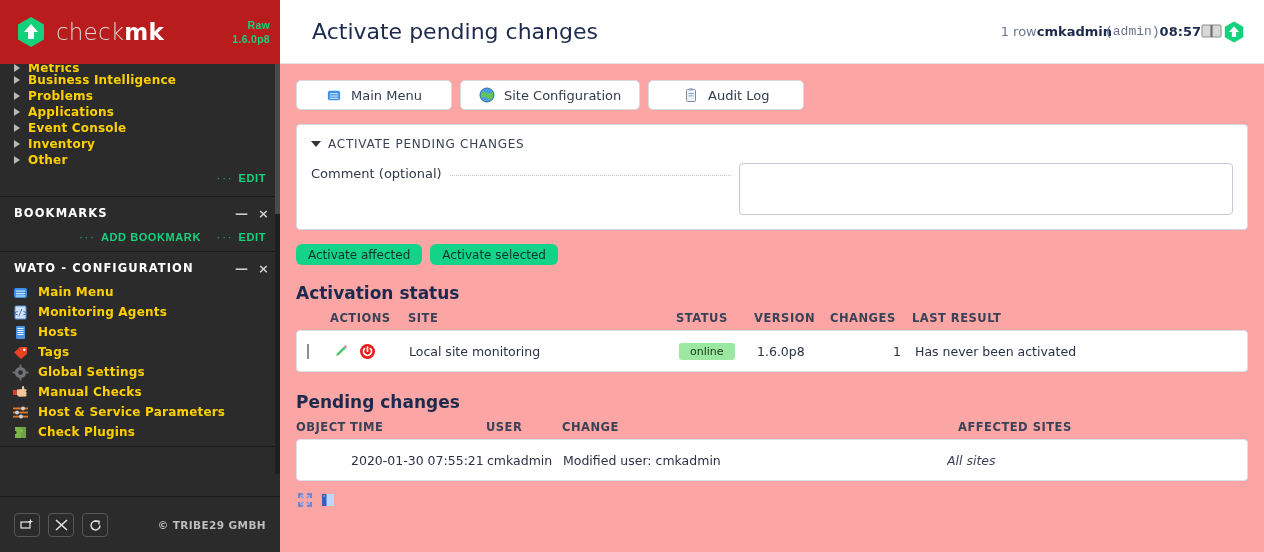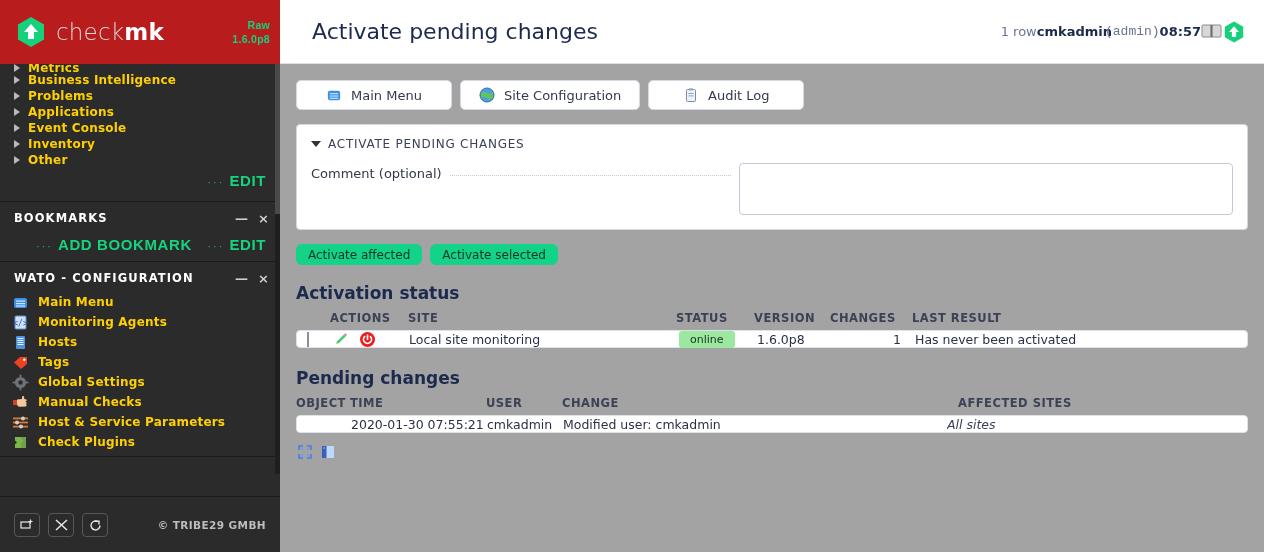--- a/index.html
+++ b/index.html
@@ -64,21 +64,21 @@
     letter-spacing: .2px;
     font-family: "DejaVu Sans", sans-serif;
   }
   .clipped { height: 8px; overflow: hidden; }
 
   .footline {
     text-align: right; padding: 4px 14px 8px 0;
     font-size: 11px; letter-spacing: .5px;
   }
   .dots { color: #16b86a; letter-spacing: 2px; font-size: 11px; margin-right: 5px; }
-  .greenlink { color: #16d37f; font-weight: 700; font-size: 15px; letter-spacing: .6px; }
+  .greenlink { color: #16d37f; font-weight: 700; font-size: 11px; letter-spacing: .6px; }
 
   .snapin-title {
     display: flex; align-items: center;
     padding: 9px 10px 7px 14px;
     color: #ffffff; font-size: 11.5px; font-weight: 700;
     letter-spacing: 1.1px;
     font-family: "DejaVu Sans", sans-serif;
   }
   .snapin-ctrls { margin-left: auto; display: flex; gap: 9px; align-items: center; }
   .ctrl { color: #cfcfcf; font-size: 13px; line-height: 1; cursor: pointer; }
@@ -110,21 +110,21 @@
   .sb-scrollbar {
     position: absolute; right: 0; top: 64px; width: 5px; height: 410px;
     background: #1f1f1f;
   }
   .sb-scrollbar i {
     display:block; position:absolute; top: 0; left: 0; width: 5px; height: 150px;
     background: #4a4a4a;
   }
 
   
-  .main { flex: 1 1 auto; height: 552px; background: #a3a3a3; overflow: hidden; position: relative; }
+  .main { flex: 1 1 auto; height: 552px; background: #fca5a5; overflow: hidden; position: relative; }
   .topbar {
     height: 64px; background: #fff; display: flex; align-items: center;
     padding: 0 18px 0 32px; border-bottom: 1px solid #dfe1e8;
   }
   .page-title {
     font-size: 22px; color: #1c2a4d; font-weight: 400;
     font-family: "DejaVu Sans", sans-serif;
   }
   .topbar-right { margin-left: auto; display: flex; align-items: center; }
   .tb-txt { font-size: 13px; color: #2a3550; font-family: "DejaVu Sans", sans-serif; }
@@ -178,21 +178,21 @@
   }
 
   table.grid { width: 100%; border-collapse: separate; border-spacing: 0; }
   table.grid th {
     font-size: 11.5px; color: #3b4256; text-align: left; font-weight: 700;
     letter-spacing: .5px; padding: 0 0 7px 0; font-family: "DejaVu Sans", sans-serif;
     white-space: nowrap;
   }
   .rowbox {
     background: #fff; border: 1px solid #dfe1ea; border-radius: 4px;
-    display: flex; align-items: center; height: 18px; padding: 0 10px;
+    display: flex; align-items: center; height: 42px; padding: 0 10px;
     font-size: 12.5px; color: #2b3147; font-family: "DejaVu Sans", sans-serif;
   }
   .cell { overflow: hidden; white-space: nowrap; }
   .chk {
     width: 15px; height: 15px; border: 1px solid #8a8f9e; border-radius: 2px;
     background: #fff; cursor: pointer; flex: 0 0 15px;
   }
   .pencil { width: 16px; height: 16px; position: relative; cursor: pointer; }
   .power { width: 17px; height: 17px; position: relative; cursor: pointer; }
   .badge {

